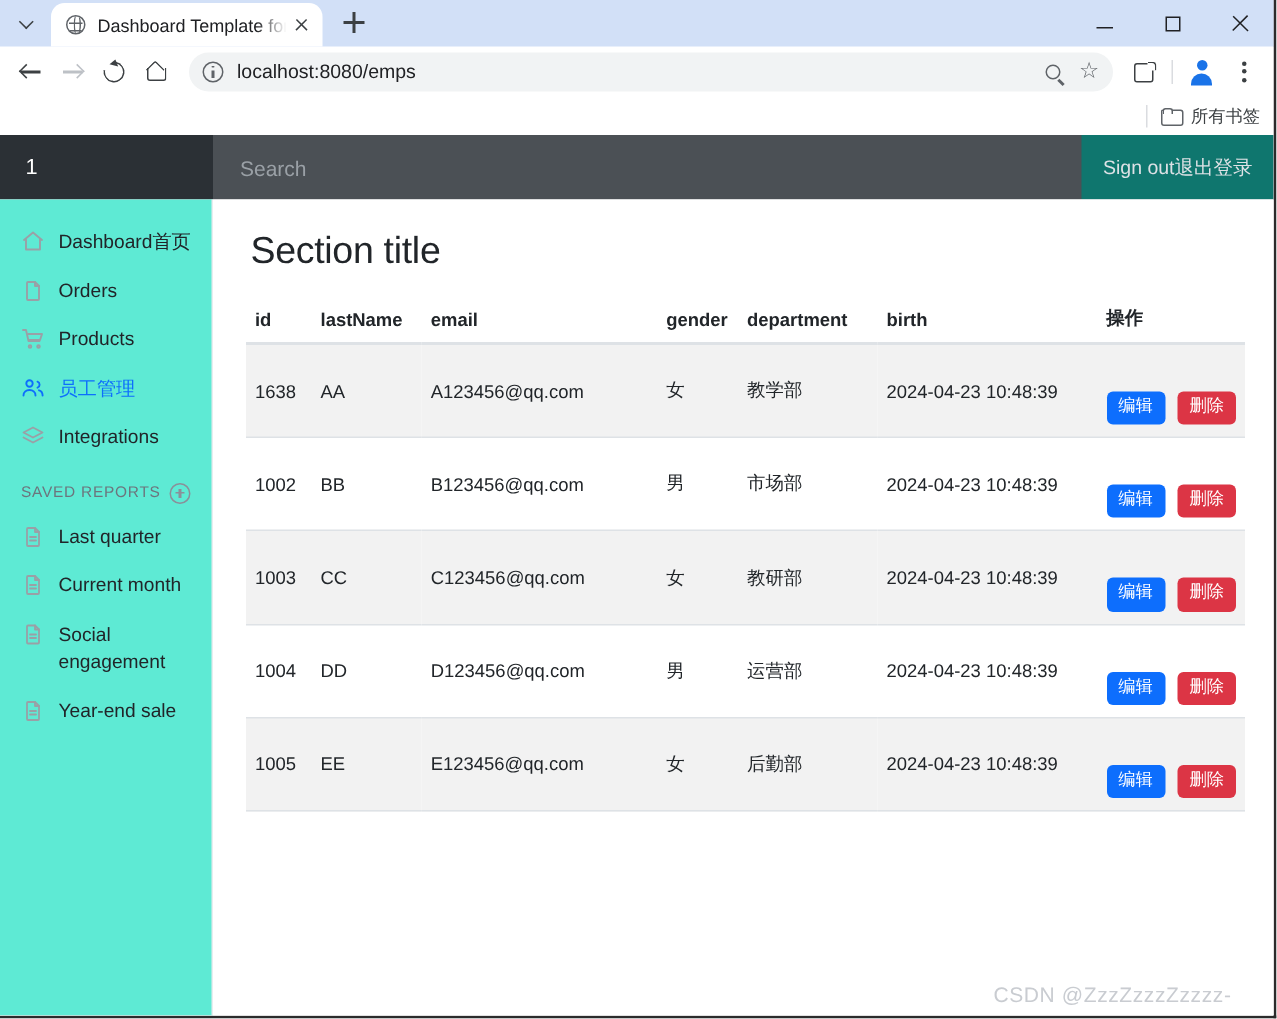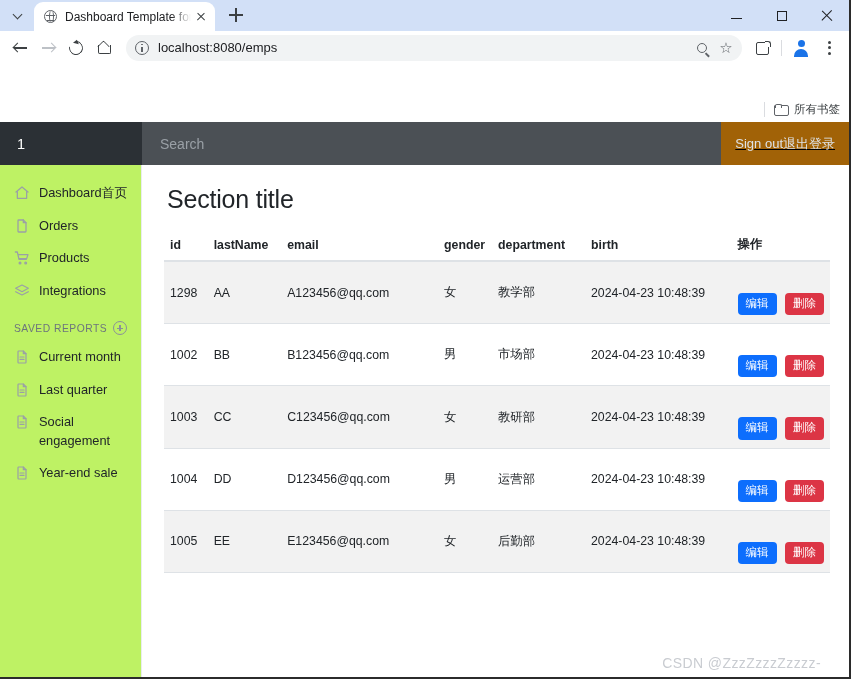--- a/index.html
+++ b/index.html
@@ -278,21 +278,20 @@
   .kebab i:nth-child(2){ top: 6.5px; }
   .kebab i:nth-child(3){ top: 12px; }
 
   
   .bookmarks {
     height: 26px;
     background: #ffffff;
     display: flex; align-items: center; justify-content: flex-end;
     padding-right: 9px;
     flex: 0 0 auto;
-    margin-top: 32px;
   }
   .bm-sep { width:1px; height:15px; background:#dadce0; margin-right: 9px; }
   .bm-item {
     display:flex; align-items:center; gap:6px;
     font-size: 11.5px; color:#3c4043;
   }
   .folder-ic {
     width: 14px; height: 11px; position: relative;
   }
   .folder-ic::before {
@@ -347,44 +346,43 @@
   .navsearch-input {
     background: transparent;
     border: none; outline: none;
     color: #e9ecef;
     font-size: 14px;
     font-family: "Liberation Sans", sans-serif;
     width: 100%;
   }
   .navsearch-input::placeholder { color: #9aa0a6; }
   .signout-wrap {
-    background: #a16207;
+    background: #0f766e;
     display: flex; align-items: center;
     padding: 16px 14px;
     flex: 0 0 auto;
-    text-decoration: underline;
   }
   .signout {
     color: #dee2e6;
     font-size: 13px;
     text-decoration: none;
     white-space: nowrap;
   }
 
   
   .appbody {
     flex: 1 1 auto;
     display: flex;
     min-height: 0;
     background: #ffffff;
   }
 
   .sidebar {
     width: 142px; flex: 0 0 142px;
-    background: #bef264;
+    background: #5eead4;
     border-right: 1px solid #e9ecef;
     padding-top: 12px;
     overflow: hidden;
   }
   .navlist { list-style: none; margin: 0; padding: 0; }
   .navitem {
     display: flex; align-items: flex-start; gap: 9px;
     padding: 7px 10px 7px 14px;
     font-size: 12.8px;
     color: #212529;
@@ -613,20 +611,33 @@
                     <path d="M2 3h3l2.5 11h11"></path>
                     <path d="M7 7h14l-2 6H8"></path>
                     <circle cx="9" cy="19.5" r="1.3"></circle>
                     <circle cx="17.5" cy="19.5" r="1.3"></circle>
                   </svg>
               </span>
               <span class="lbl">Products</span>
             </a>
           </li>
 
+          <li>
+            <a class="navitem active" href="#">
+              <span class="sv-ic">
+                <svg viewBox="0 0 24 24" fill="none" stroke="currentColor" stroke-width="1.9" stroke-linecap="round" stroke-linejoin="round">
+                    <circle cx="8.5" cy="7" r="3.2"></circle>
+                    <path d="M2.5 19c0-3.3 2.7-5.5 6-5.5s6 2.2 6 5.5"></path>
+                    <path d="M16.5 5.2a3.2 3.2 0 0 1 0 6"></path>
+                    <path d="M18 13.8c2.2.6 3.6 2.5 3.6 5.2"></path>
+                  </svg>
+              </span>
+              <span class="lbl">员工管理</span>
+            </a>
+          </li>
 
 
           <li>
             <a class="navitem" href="#">
               <span class="sv-ic">
                 <svg viewBox="0 0 24 24" fill="none" stroke="currentColor" stroke-width="1.8" stroke-linecap="round" stroke-linejoin="round">
                     <path d="M12 3 2.5 8 12 13l9.5-5z"></path>
                     <path d="M2.5 13 12 18l9.5-5"></path>
                   </svg>
               </span>
@@ -644,34 +655,34 @@
           <li>
             <a class="navitem" href="#">
               <span class="sv-ic">
                 <svg viewBox="0 0 24 24" fill="none" stroke="currentColor" stroke-width="1.8" stroke-linecap="round" stroke-linejoin="round">
                     <path d="M14 3H7a1 1 0 0 0-1 1v16a1 1 0 0 0 1 1h10a1 1 0 0 0 1-1V7z"></path>
                     <path d="M14 3v4h4"></path>
                     <path d="M9 12h6"></path>
                     <path d="M9 15.5h6"></path>
                   </svg>
               </span>
-              <span class="lbl">Current month</span>
+              <span class="lbl">Last quarter</span>
             </a>
           </li>
           <li>
             <a class="navitem" href="#">
               <span class="sv-ic">
                 <svg viewBox="0 0 24 24" fill="none" stroke="currentColor" stroke-width="1.8" stroke-linecap="round" stroke-linejoin="round">
                     <path d="M14 3H7a1 1 0 0 0-1 1v16a1 1 0 0 0 1 1h10a1 1 0 0 0 1-1V7z"></path>
                     <path d="M14 3v4h4"></path>
                     <path d="M9 12h6"></path>
                     <path d="M9 15.5h6"></path>
                   </svg>
               </span>
-              <span class="lbl">Last quarter</span>
+              <span class="lbl">Current month</span>
             </a>
           </li>
           <li>
             <a class="navitem" href="#">
               <span class="sv-ic">
                 <svg viewBox="0 0 24 24" fill="none" stroke="currentColor" stroke-width="1.8" stroke-linecap="round" stroke-linejoin="round">
                     <path d="M14 3H7a1 1 0 0 0-1 1v16a1 1 0 0 0 1 1h10a1 1 0 0 0 1-1V7z"></path>
                     <path d="M14 3v4h4"></path>
                     <path d="M9 12h6"></path>
                     <path d="M9 15.5h6"></path>
@@ -707,21 +718,21 @@
                 <th class="c-last">lastName</th>
                 <th class="c-email">email</th>
                 <th class="c-gender">gender</th>
                 <th class="c-dept">department</th>
                 <th class="c-birth">birth</th>
                 <th class="c-act">操作</th>
               </tr>
             </thead>
             <tbody>
               <tr>
-                <td>1298</td>
+                <td>1638</td>
                 <td>AA</td>
                 <td>A123456@qq.com</td>
                 <td>女</td>
                 <td>教学部</td>
                 <td>2024-04-23 10:48:39</td>
                 <td>
                   <a class="btn btn-edit" href="#">编辑</a>
                   <a class="btn btn-delete" href="#">删除</a>
                 </td>
               </tr>

